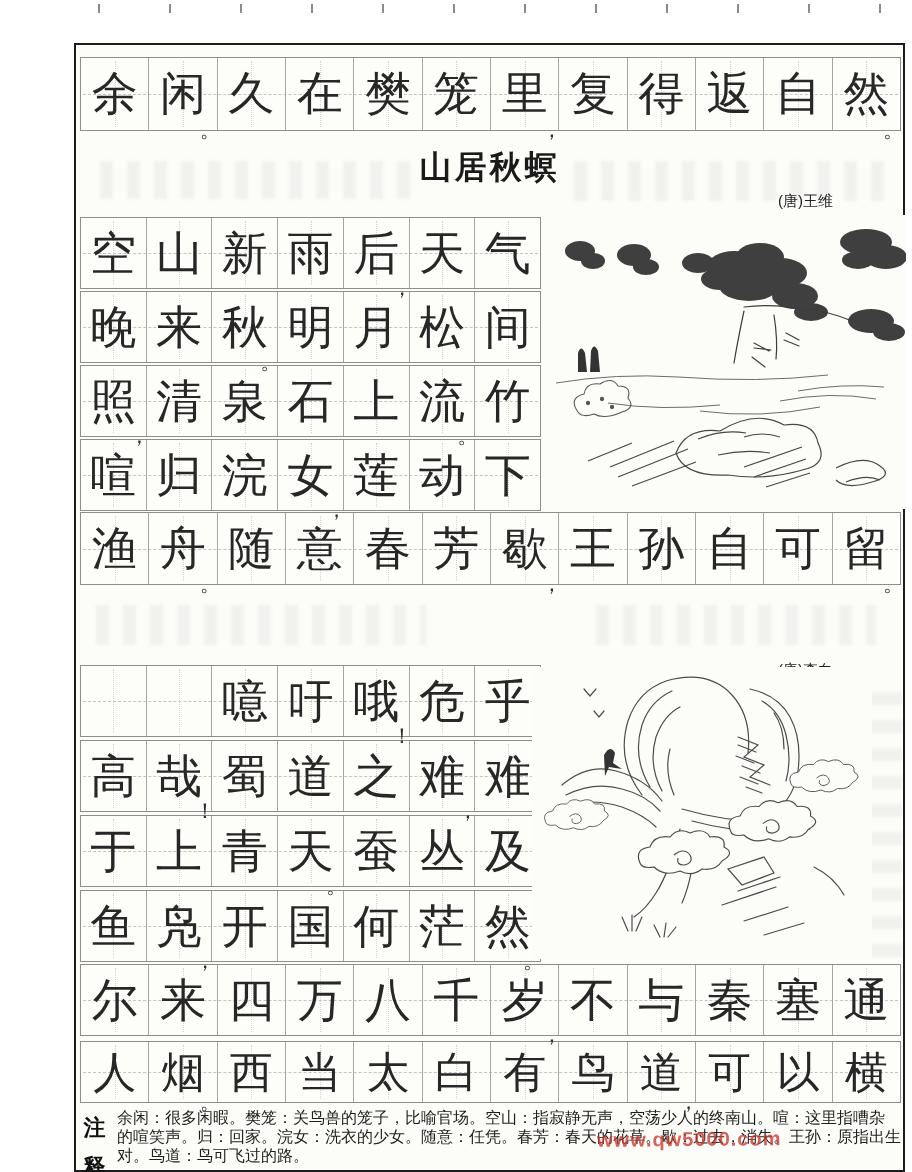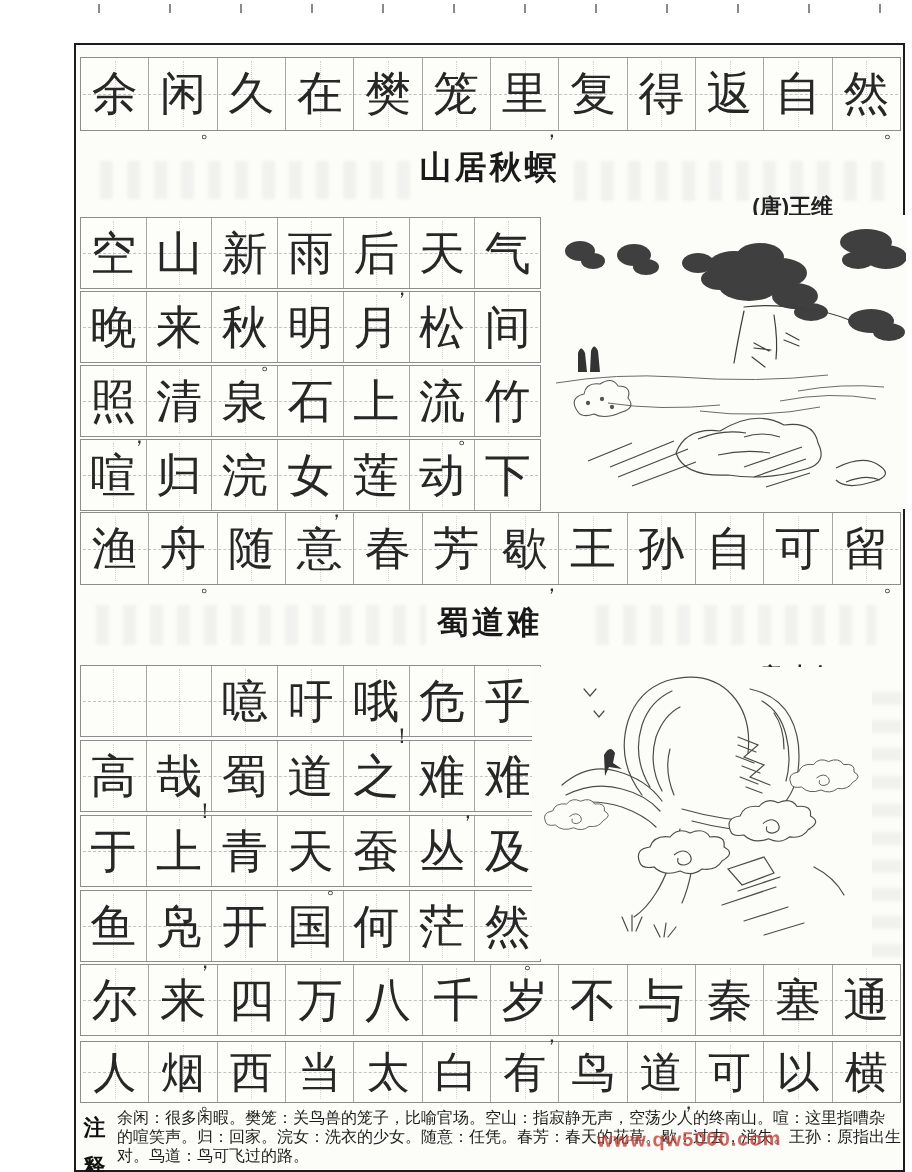--- a/index.html
+++ b/index.html
@@ -32,21 +32,21 @@
   .p1r, .p2r  { left:4px; width:461px; height:72px; }
   .p1r1{top:172px} .p1r2{top:246px} .p1r3{top:320px} .p1r4{top:394px}
   .p2r1{top:620px} .p2r2{top:695px} .p2r3{top:770px} .p2r4{top:845px}
 
   .title { position:absolute; left:0; width:100%; text-align:center;
     font-family:Liberation Serif, serif; font-weight:bold;
     font-size:32px; letter-spacing:3px; color:#1a1a1a; }
   .title1 { top:101px; }
   .title2 { top:556px; }
   .author { position:absolute; right:70px; font-family:"Liberation Sans","DejaVu Sans",sans-serif;
-    font-weight:700; font-size:22px; color:#222; }
+    font-weight:400; font-size:15px; color:#222; }
   .author1 { top:147px; }
   .author2 { top:601px;margin-top:15px; }
 
   .illus { position:absolute; background:#fcfcf9; }
   .illus1 { left:472px; top:170px; width:358px; height:294px; }
   .illus2 { left:456px; top:622px; width:340px; height:292px; }
 
   
   .note { position:absolute; left:4px; top:1062px; width:823px; display:flex; gap:6px; }
   .note-label { width:32px; display:flex; flex-direction:column; align-items:center;
@@ -375,21 +375,20 @@
         <div class="cell">
           <span class="ch">可</span>
           <span class="punct"></span>
         </div>
         <div class="cell">
           <span class="ch">留</span>
           <span class="punct">。</span>
         </div>
       </div>
 
-    <div class="title title2">蜀道难</div>
     <div class="author author2">(唐)李白</div>
 
     <div class="row p2r p2r1">
         <div class="cell">
           <span class="ch"></span>
           <span class="punct"></span>
         </div>
         <div class="cell">
           <span class="ch"></span>
           <span class="punct"></span>

